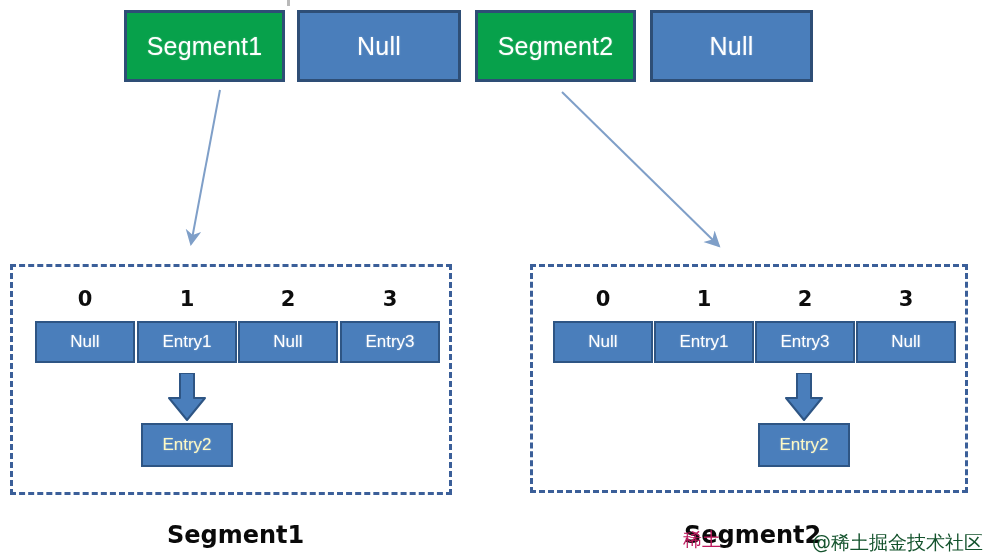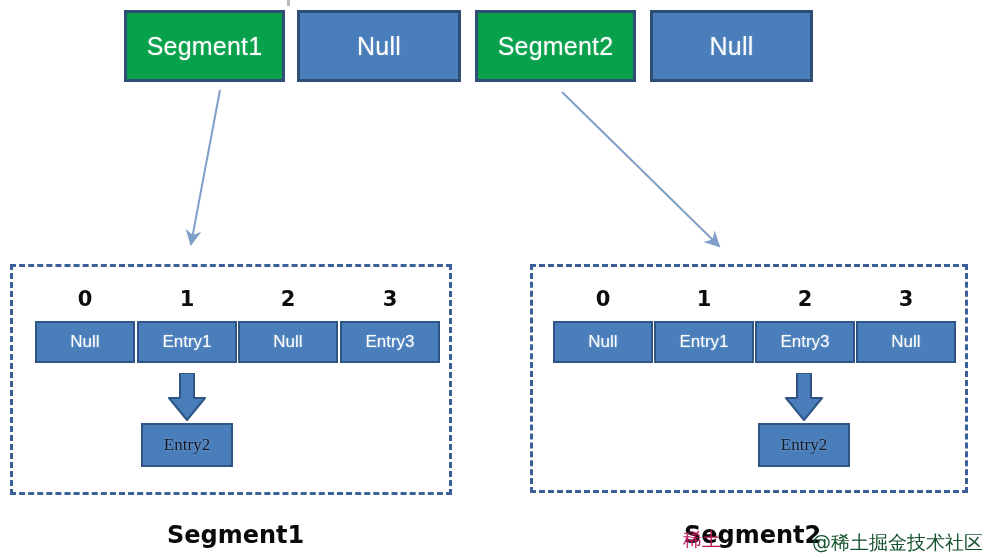--- a/index.html
+++ b/index.html
@@ -85,24 +85,23 @@
   .child-cell {
     position: absolute;
     width: 92px;
     height: 44px;
     box-sizing: border-box;
     background: #4a7ebb;
     border: 2px solid #2e5584;
     display: flex;
     align-items: center;
     justify-content: center;
-    color: #0f172a;
+    color: #fef9c3;
     font-size: 17px;
     text-shadow: 0 0 2px rgba(255,255,255,0.4);
-    font-family: Liberation Serif, serif;
   }
 
   .down-arrow {
     position: absolute;
     width: 44px;
     height: 48px;
   }
 
   
   .caption {

